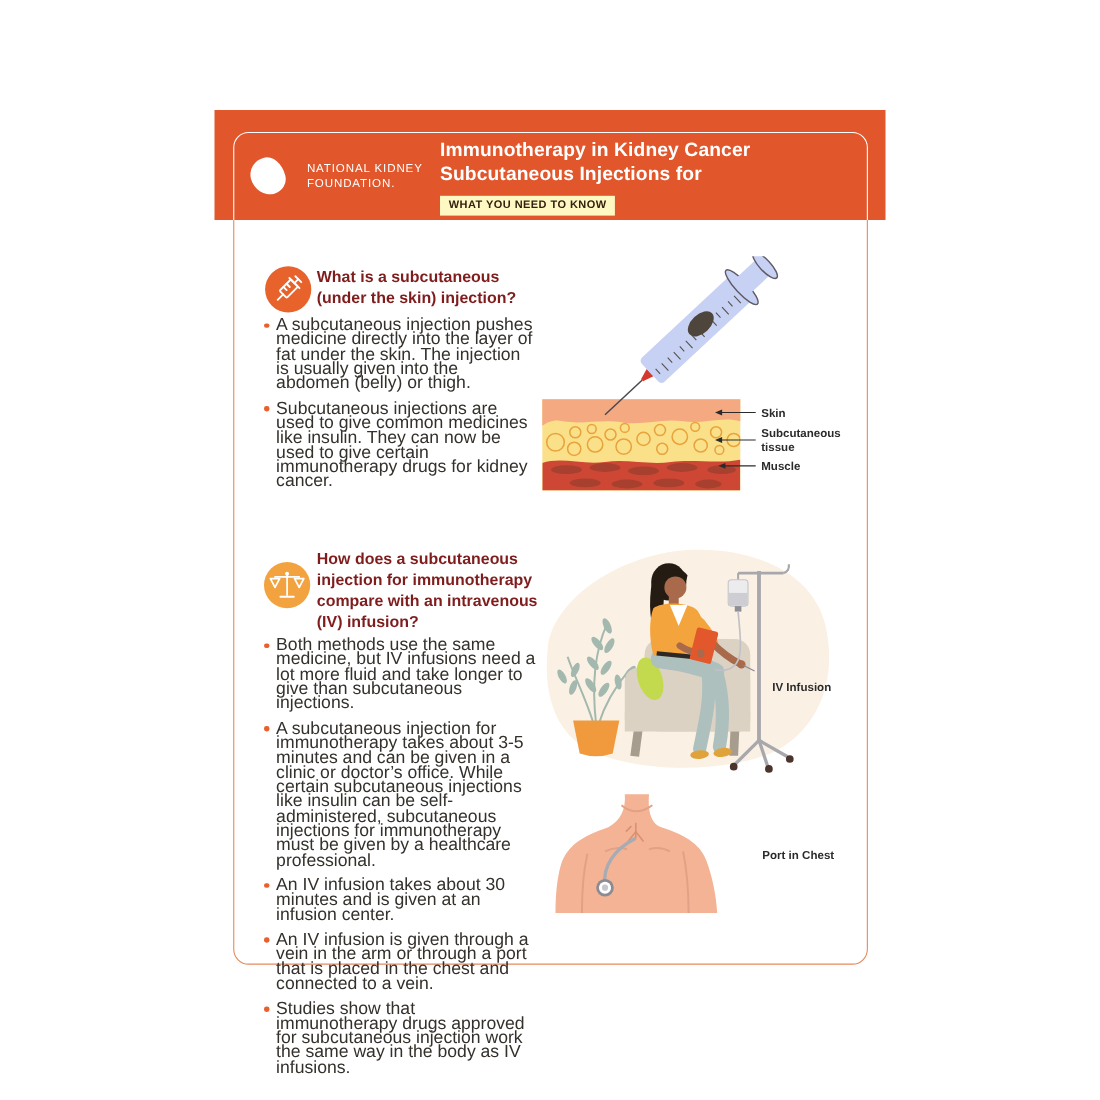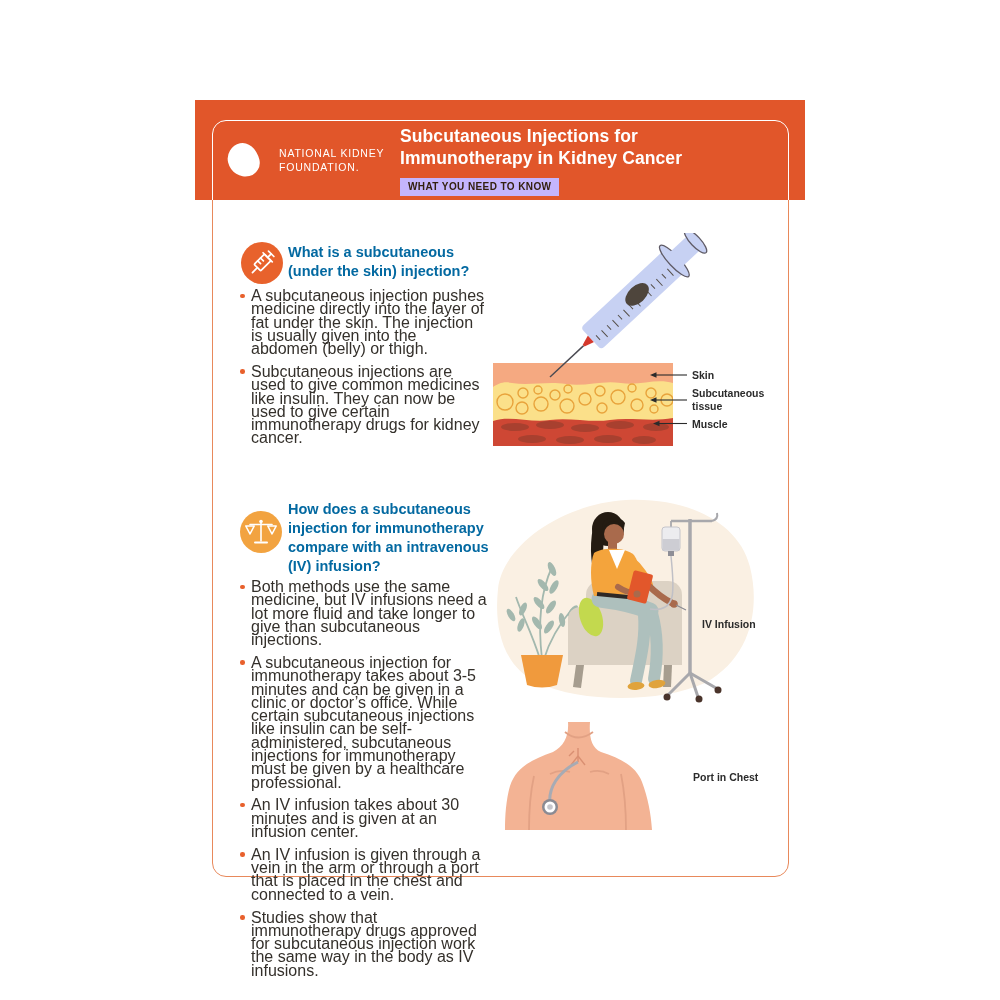--- a/index.html
+++ b/index.html
@@ -19,30 +19,30 @@
     border:1.5px solid #ffffff; border-radius:14px; }
 
   
   .logo-bean { left:228px; top:143px; width:31px; height:34px; background:#ffffff;
     border-radius:52% 48% 44% 56% / 46% 60% 40% 54%; transform:rotate(-14deg); }
   .logo-text { left:279px; top:147px; color:#ffffff; font-size:10.5px;
     letter-spacing:.8px; line-height:13.5px; font-weight:400; }
 
   .title { left:400px; top:125px; color:#ffffff; font-size:17.5px; font-weight:700;
     line-height:22px; letter-spacing:.1px; }
-  .badge { left:400px; top:178px; background:#c4b5fd; color:#33200F;
+  .badge { left:400px; top:178px; background:#fef9c3; color:#33200F;
     font-size:10px; font-weight:700; letter-spacing:.4px; padding:3px 8px 4px 8px; }
 
   
   .sec-icon { width:42px; height:42px; border-radius:50%; display:flex;
     align-items:center; justify-content:center; }
   .sec-icon-1 { left:241px; top:242px; background:#E8622C; }
   .sec-icon-2 { left:240px; top:511px; background:#F2A340; }
 
-  .sec-head { color:#0369a1; font-size:14.5px; font-weight:700; line-height:19px; }
+  .sec-head { color:#7f1d1d; font-size:14.5px; font-weight:700; line-height:19px; }
   .sec-head-1 { left:288px; top:243px; width:200px; }
   .sec-head-2 { left:288px; top:500px; width:208px; }
 
   
   .bullets { list-style:none; }
   .bullets-1 { left:240px; top:289px; width:247px; }
   .bullets-2 { left:240px; top:580px; width:249px; }
   .bullets li { position:relative; padding-left:11px; margin-bottom:9.5px;
     font-size:16px; line-height:13.3px; color:#34302B; }
   .dot { position:absolute; left:0; top:4.5px; width:4.5px; height:4.5px;
@@ -67,22 +67,22 @@
     <div class="card-border-white"></div>
   </div>
 
   <div class="abs logo-bean"></div>
   <div class="abs logo-text">
     <div>NATIONAL KIDNEY</div>
     <div>FOUNDATION.</div>
   </div>
 
   <div class="abs title">
+    <div>Immunotherapy in Kidney Cancer</div>
     <div>Subcutaneous Injections for</div>
-    <div>Immunotherapy in Kidney Cancer</div>
   </div>
   <div class="abs badge">WHAT YOU NEED TO KNOW</div>
 
   <div class="abs sec-icon sec-icon-1">
     <svg width="42" height="42" viewBox="0 0 42 42">
       <g transform="translate(21,21) rotate(45)" stroke="#ffffff" fill="none" stroke-width="1.7" stroke-linecap="round">
         <rect x="-4.6" y="-8" width="9.2" height="14.5" rx="1"></rect>
         <line x1="0" y1="6.5" x2="0" y2="13.5"></line>
         <line x1="0" y1="-8" x2="0" y2="-13"></line>
         <line x1="-6.5" y1="-8" x2="6.5" y2="-8"></line>

